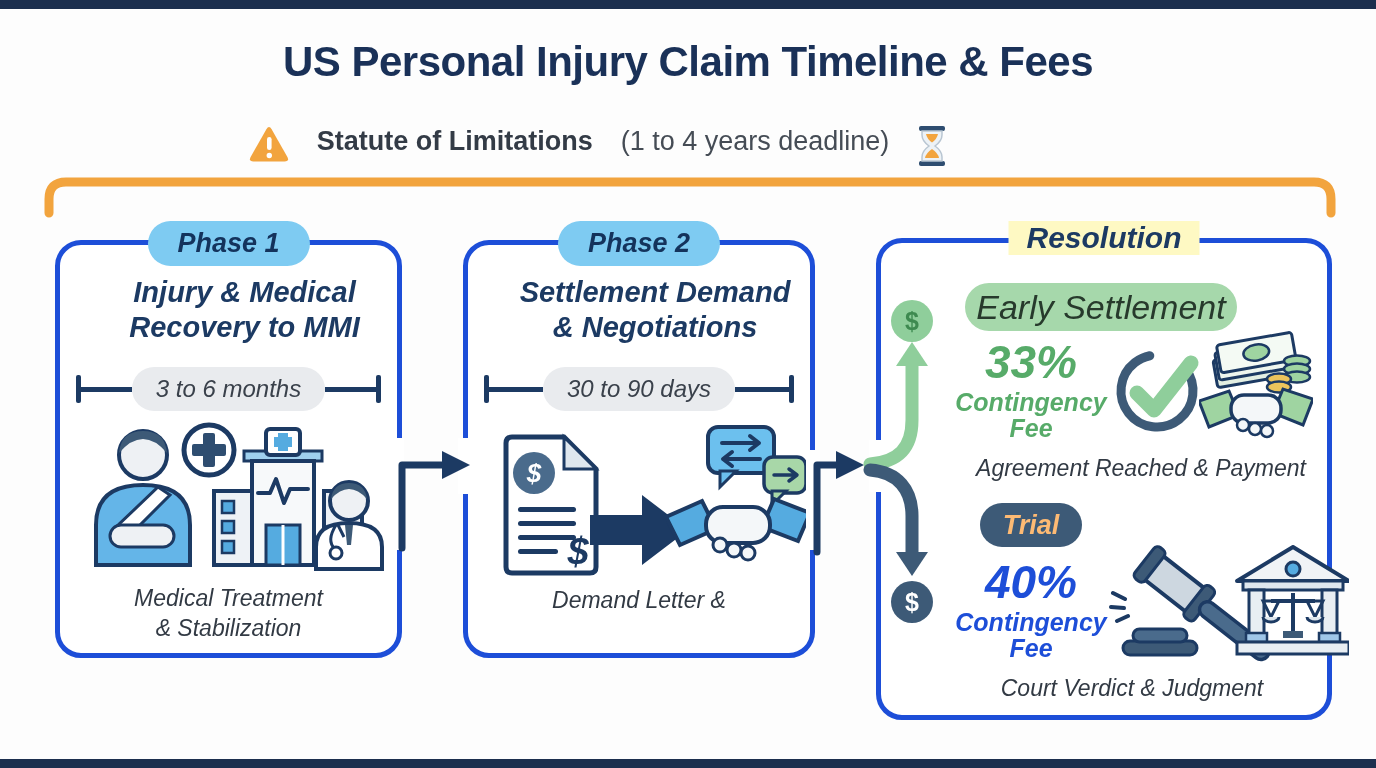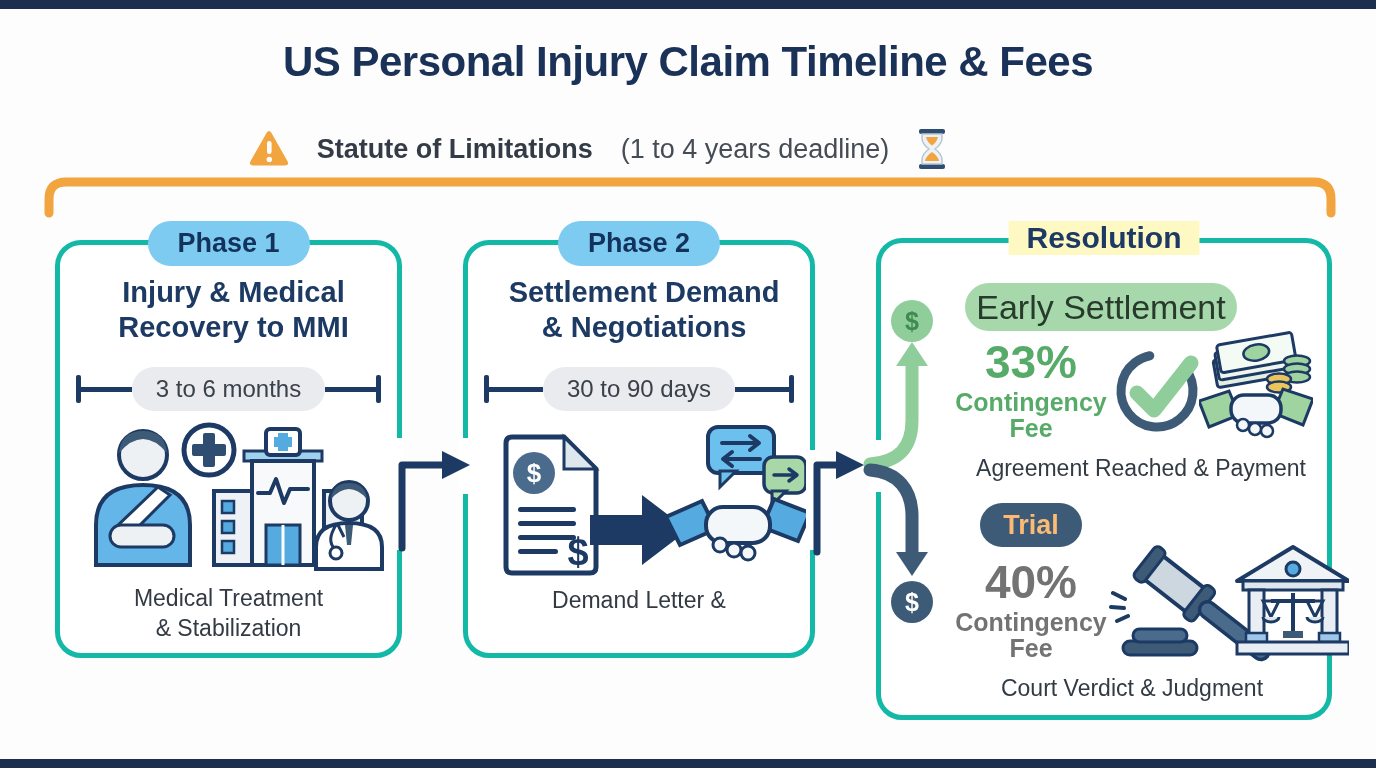--- a/index.html
+++ b/index.html
@@ -10,39 +10,39 @@
   .edge-bar{position:absolute;left:0;width:1376px;height:9px;background:#1c2f4e;}
   .edge-bar.top{top:0;}
   .edge-bar.bottom{bottom:0;}
 
   .page-title{
     position:absolute;top:38px;left:0;width:1376px;text-align:center;
     font-size:42px;font-weight:800;color:#1a3158;letter-spacing:-0.5px;margin:0;
   }
   .statute-row{
     position:absolute;top:126px;left:0;width:1196px;height:46px;
-    display:flex;align-items:center;justify-content:center;gap:28px;
+    display:flex;justify-content:center;gap:28px;
   }
   .statute-bold{font-size:27px;font-weight:800;color:#333b46;}
   .statute-normal{font-size:27px;font-weight:400;color:#454c55;}
 
   .bracket-svg,.overlay-svg{position:absolute;left:0;top:0;width:1376px;height:768px;pointer-events:none;}
 
-  .panel{position:absolute;background:#ffffff;border:5px solid #14b8a6;border-radius:26px;box-sizing:border-box;}
+  .panel{position:absolute;background:#ffffff;border:5px solid #1d4ed8;border-radius:26px;box-sizing:border-box;font-style:italic;}
   .panel1{left:55px;top:240px;width:347px;height:418px;}
   .panel2{left:463px;top:240px;width:352px;height:418px;}
   .panel3{left:876px;top:238px;width:456px;height:482px;}
 
   .phase-pill{
     position:absolute;top:-24px;left:50%;transform:translateX(-50%);
     background:#7ecbf2;color:#14335c;font-size:27px;font-weight:800;
     padding:7px 30px;border-radius:25px;white-space:nowrap;
   }
   .panel-heading{
-    position:absolute;top:30px;left:5px;width:100%;text-align:center;
+    position:absolute;top:30px;left:16px;width:100%;text-align:center;
     font-size:29px;line-height:1.2;font-weight:800;color:#1c3a63;
   }
   .timeline{
     position:absolute;top:120px;left:16px;right:16px;height:48px;
     display:flex;align-items:center;
   }
   .tl-tick{width:5px;height:28px;background:#1c3a63;border-radius:2px;flex:0 0 auto;}
   .tl-line{flex:1 1 auto;height:5px;background:#1c3a63;}
   .tl-pill{
     flex:0 0 auto;background:#e9ebee;border-radius:24px;padding:8px 24px;
@@ -66,21 +66,21 @@
   }
   .res-pill-dark{
     position:absolute;left:99px;top:260px;width:102px;height:44px;box-sizing:border-box;
     background:#3d5a77;border-radius:24px;display:flex;align-items:center;justify-content:center;
     font-size:27px;font-weight:600;color:#fdba74;
   }
   .fee-block{position:absolute;left:40px;width:220px;text-align:center;line-height:1.0;}
   .fee-block .pct{font-size:46px;font-weight:800;display:block;}
   .fee-block .lbl{font-size:25px;font-weight:800;display:block;margin-top:4px;line-height:1.05;}
   .fee-green{color:#57ab69;}
-  .fee-navy{color:#737373;}
+  .fee-navy{color:#1d4ed8;}
   .fee-33{top:96px;}
   .fee-40{top:316px;}
   .res-caption{position:absolute;text-align:center;font-size:23px;color:#323a44;}
   .cap-settle{left:80px;top:212px;width:360px;}
   .cap-trial{left:71px;top:432px;width:360px;}
 </style>
 </head>
 <body>
 
 <div class="canvas">

